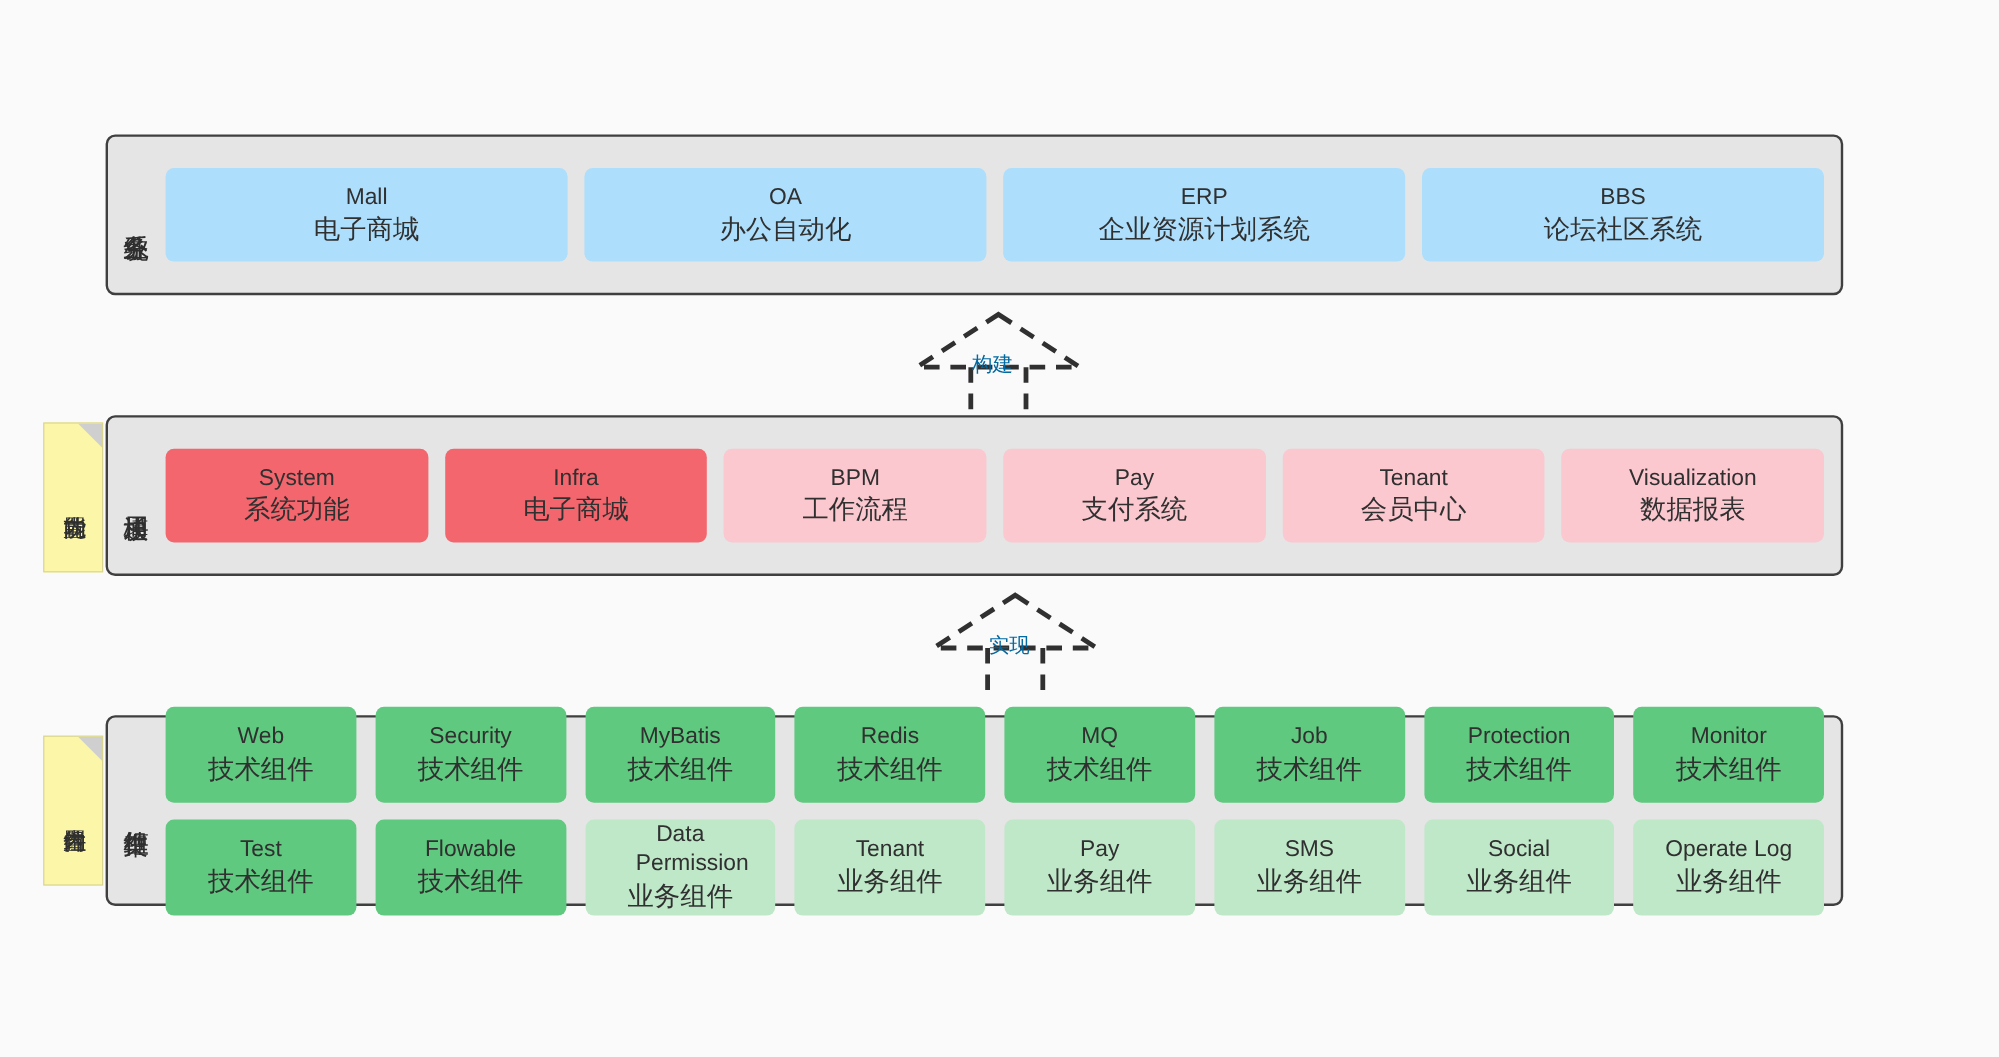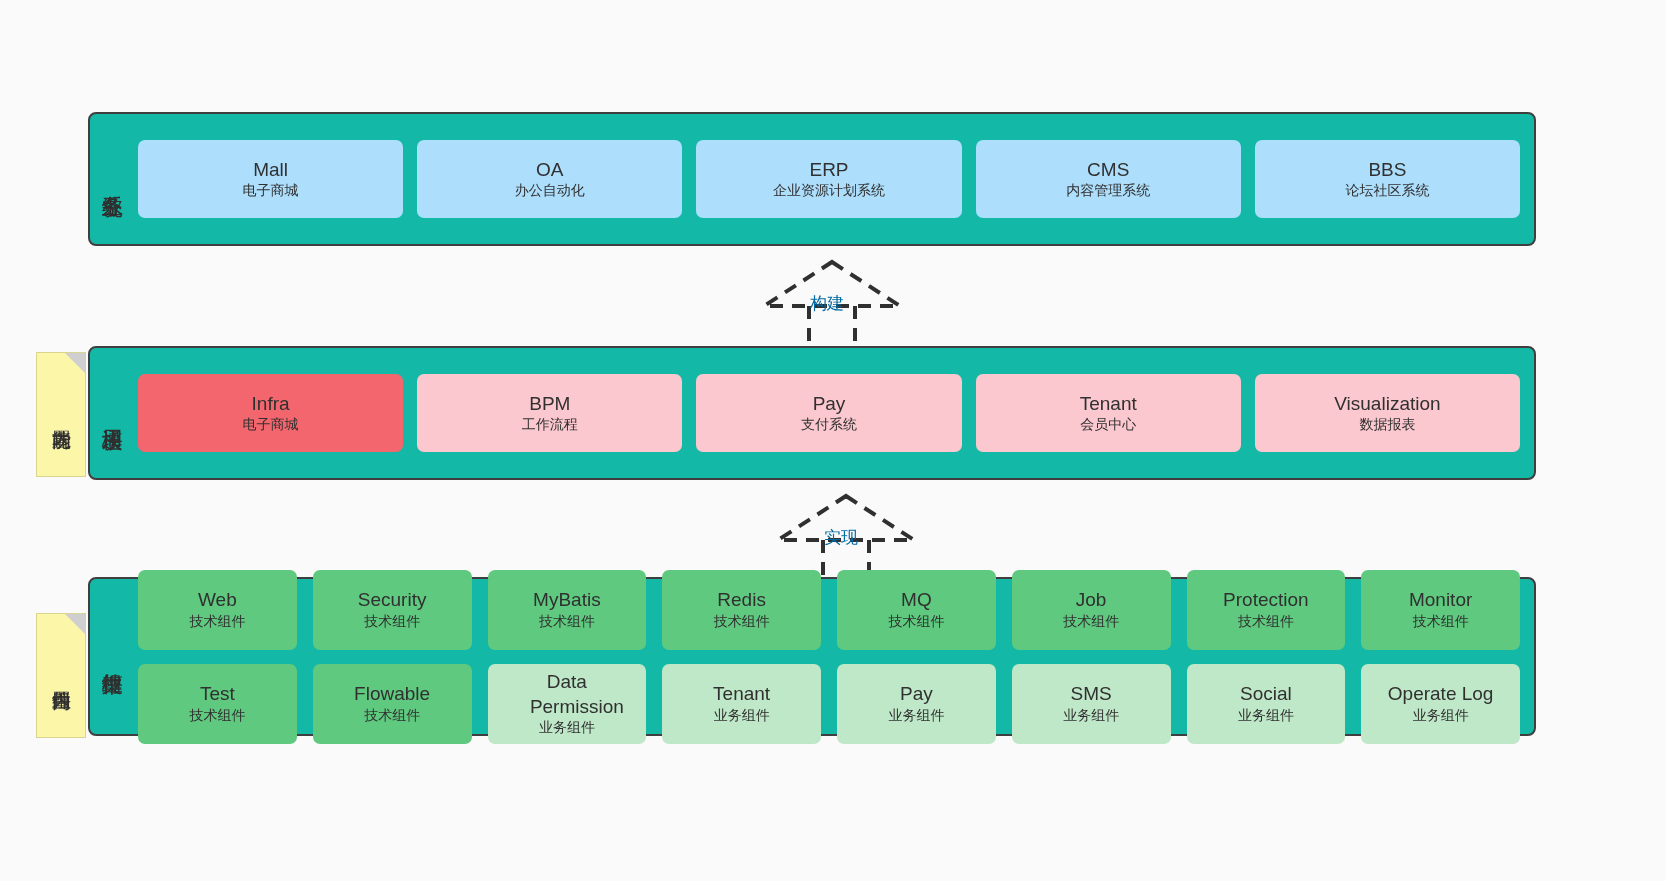--- a/index.html
+++ b/index.html
@@ -18,21 +18,21 @@
   }
   .canvas {
     position: absolute;
     inset: 0;
   }
 
   
   .band {
     position: absolute;
     box-sizing: border-box;
-    background: #14b8a6;
+    background: #e5e5e5;
     border: 2px solid #3f3f3f;
     border-radius: 8px;
     display: flex;
     align-items: stretch;
   }
   .band-title {
     flex: 0 0 auto;
     width: 44px;
     display: flex;
     align-items: center;
@@ -76,21 +76,21 @@
     justify-content: center;
     text-align: center;
     line-height: 1.28;
     padding: 6px 4px;
     color: #303030;
   }
   .node .n-title {
     font-size: 19px;
   }
   .node .n-sub {
-    font-size: 14px;
+    font-size: 22px;
     text-align: right;
   }
   .node.h-tall { height: 78px; }
   .node.h-short { height: 80px; }
 
   .c-blue  { background: #addefc; }
   .c-red   { background: #f4666e; }
   .c-pink  { background: #fbc8cf; }
   .c-green { background: #5fc97f; }
   .c-lgreen{ background: #bfe8c8; }
@@ -150,24 +150,20 @@
       </div>
       <div class="node h-tall c-blue">
         <div class="n-title">OA</div>
         <div class="n-sub">办公自动化</div>
       </div>
       <div class="node h-tall c-blue">
         <div class="n-title">ERP</div>
         <div class="n-sub">企业资源计划系统</div>
       </div>
       <div class="node h-tall c-blue">
-        <div class="n-title">CMS</div>
-        <div class="n-sub">内容管理系统</div>
-      </div>
-      <div class="node h-tall c-blue">
         <div class="n-title">BBS</div>
         <div class="n-sub">论坛社区系统</div>
       </div>
     </div>
   </div>
 
   <div class="connector" style="left:752px; top:258px; width:160px; height:92px;">
     <svg width="160" height="92" viewBox="0 0 160 92">
 
       <path d="M 80 4 L 148 48 L 12 48 Z" fill="#fafafa" stroke="#303030" stroke-width="4" stroke-dasharray="13 9" stroke-linejoin="miter"></path>
@@ -178,20 +174,24 @@
   </div>
 
   <div class="sticky" style="left:36px; top:352px; width:50px; height:125px;">
     <span class="fold"></span>
     <span>内置功能</span>
   </div>
 
   <div class="band" style="left:88px; top:346px; width:1448px; height:134px;">
     <div class="band-title">通用模块</div>
     <div class="band-body">
+      <div class="node h-tall c-red">
+        <div class="n-title">System</div>
+        <div class="n-sub">系统功能</div>
+      </div>
       <div class="node h-tall c-red">
         <div class="n-title">Infra</div>
         <div class="n-sub">电子商城</div>
       </div>
       <div class="node h-tall c-pink">
         <div class="n-title">BPM</div>
         <div class="n-sub">工作流程</div>
       </div>
       <div class="node h-tall c-pink">
         <div class="n-title">Pay</div>
@@ -214,21 +214,21 @@
       <path d="M 57 48 L 57 92 M 103 48 L 103 92" fill="none" stroke="#303030" stroke-width="4" stroke-dasharray="13 9"></path>
     </svg>
     <div class="conn-label" style="left:58px; top:34px;text-align:right;">实现</div>
   </div>
 
   <div class="sticky" style="left:36px; top:613px; width:50px; height:125px;">
     <span class="fold"></span>
     <span>内置组件</span>
   </div>
 
-  <div class="band" style="left:88px; top:577px; width:1448px; height:159px;">
+  <div class="band" style="left:88px; top:596px; width:1448px; height:159px;">
     <div class="band-title">框架组件</div>
     <div class="band-body two-rows">
 
       <div class="row">
         <div class="node h-short c-green">
           <div class="n-title">Web</div>
           <div class="n-sub">技术组件</div>
         </div>
         <div class="node h-short c-green">
           <div class="n-title">Security</div>

